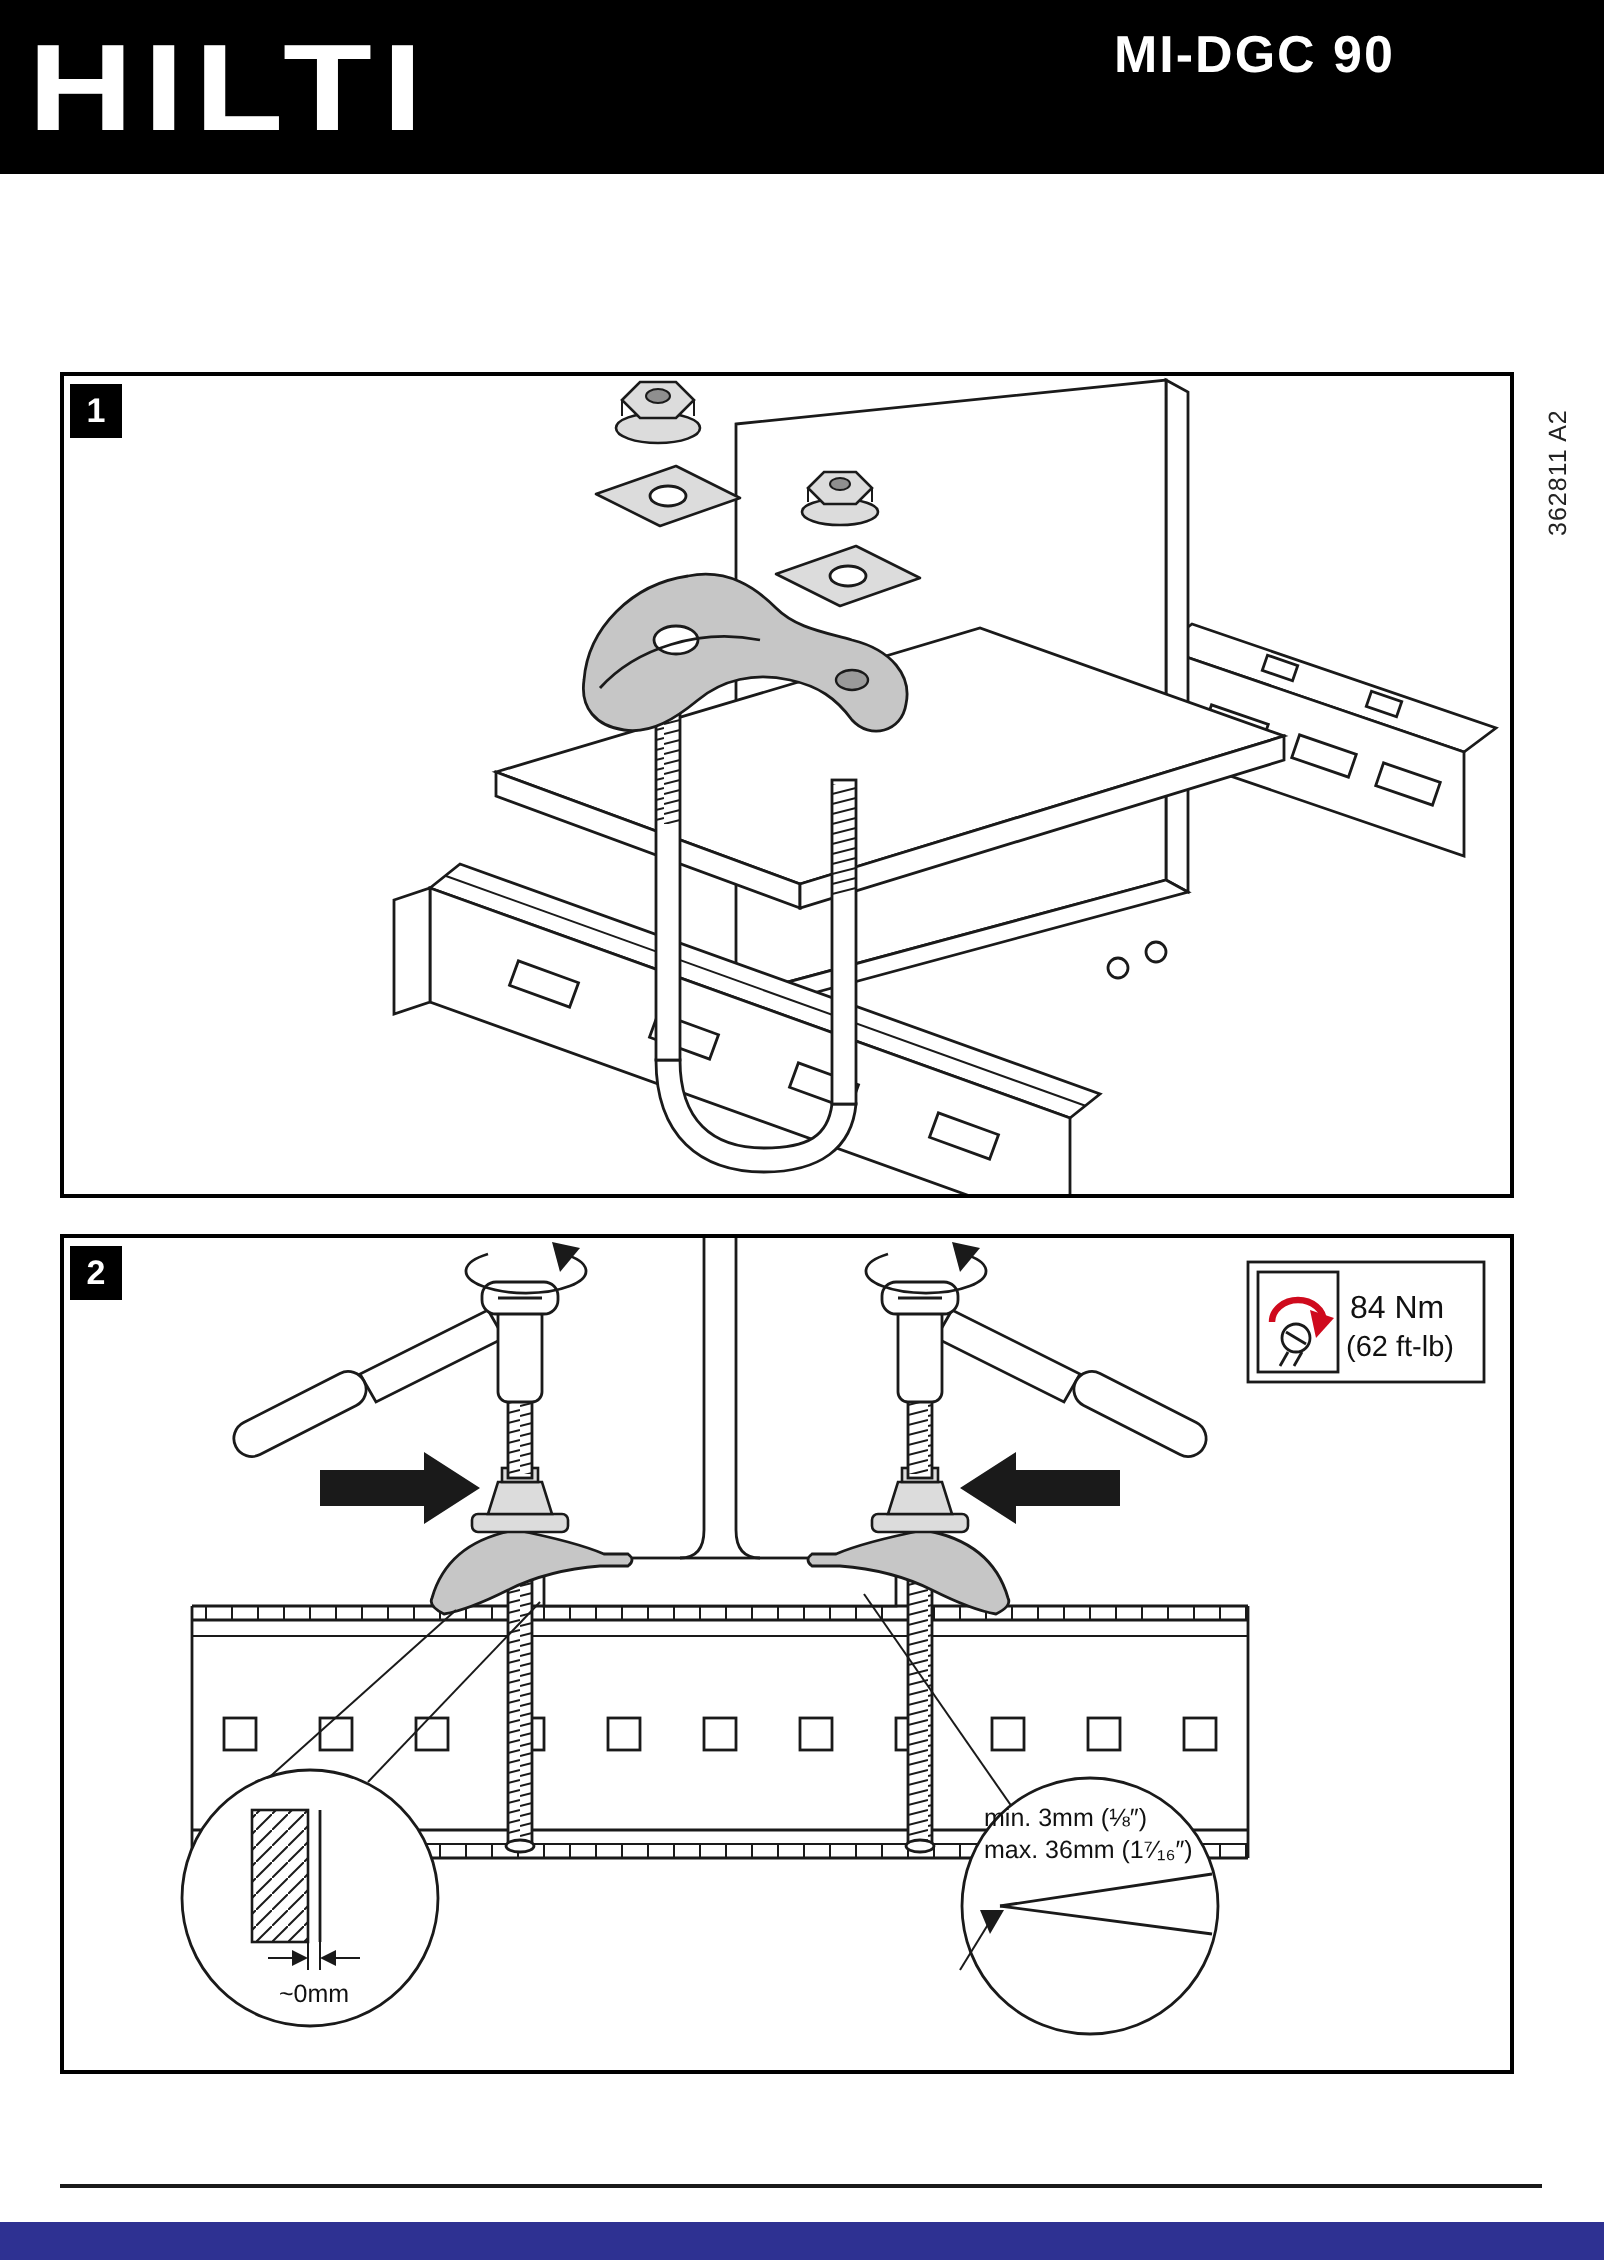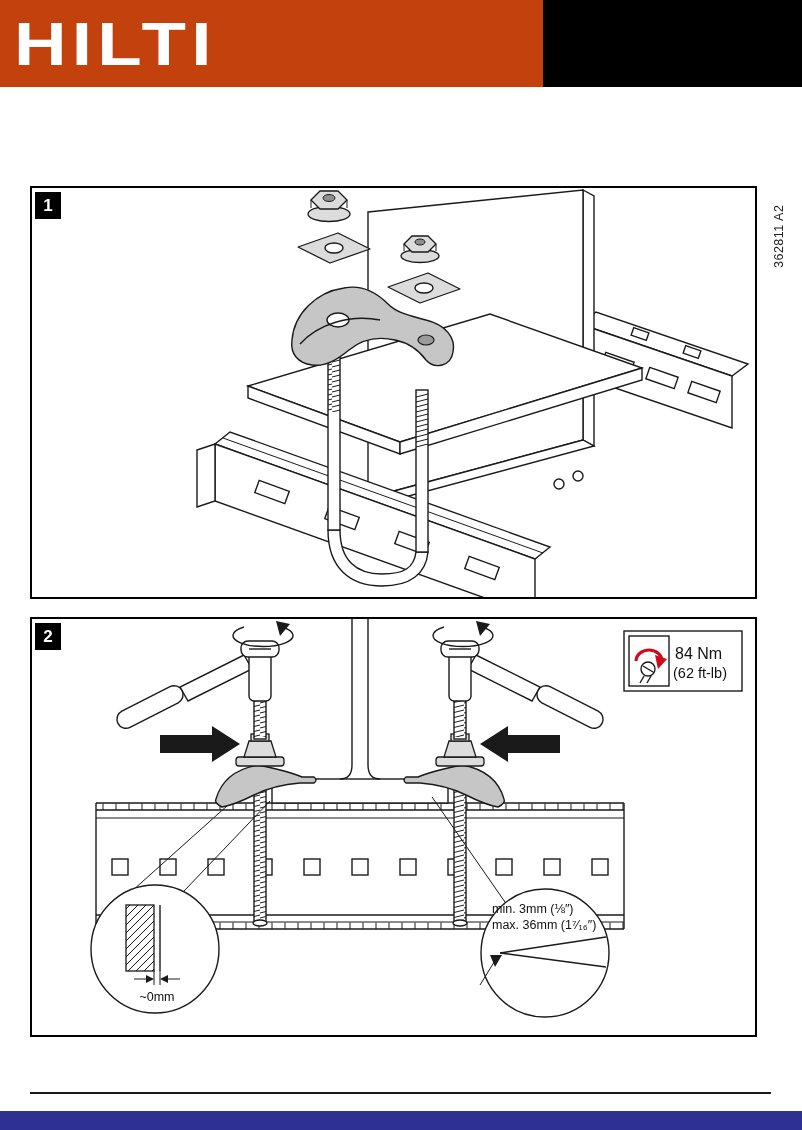--- a/index.html
+++ b/index.html
@@ -1,19 +1,19 @@
 <!DOCTYPE html>
 <html><head>
 <meta charset="utf-8">
 <style>
   html,body{margin:0;padding:0;background:#888;}
   .page{position:relative;width:802px;height:1130px;background:#ffffff;overflow:hidden;
         font-family:"Liberation Sans",sans-serif;margin:0 auto;}
   
-  .topbar{position:absolute;left:0;top:0;width:802px;height:87px;background:#c2410c;}
+  .topbar{position:absolute;left:0;top:0;width:802px;height:87px;background:#000000;}
   .logo{position:absolute;left:14px;top:8px;color:#fff;font-weight:700;font-size:56px;
         letter-spacing:4px;transform:scaleX(1.30) scaleY(1.10);transform-origin:left top;
         white-space:nowrap;}
   .model-box{position:absolute;right:0;top:0;width:259px;height:87px;background:#000;
         color:#fff;box-sizing:border-box;padding:12px 0 0 14px;}
   .model-line{font-weight:700;font-size:26px;line-height:31px;letter-spacing:1px;}
   
   .figure{position:absolute;border:2px solid #000;background:#fff;}
   #fig1{left:30px;top:186px;width:723px;height:409px;}
   #fig2{left:30px;top:617px;width:723px;height:416px;}
@@ -34,20 +34,21 @@
   .fd{fill:#1a1a1a;stroke:none;}
 </style>
 </head>
 <body>
 
 <div class="page">
 
   <header class="topbar">
     <div class="logo">HILTI</div>
     <div class="model-box">
+      <div class="model-line">MI-DGC 90</div>
     </div>
   </header>
 
   <div class="side-label">362811 A2</div>
 
   <section class="figure" id="fig1">
     <div class="fig-num">1</div>
     <svg viewBox="0 0 723 409" width="723" height="409">
       <defs>
         <pattern id="thrA" width="12" height="5" patternUnits="userSpaceOnUse">

